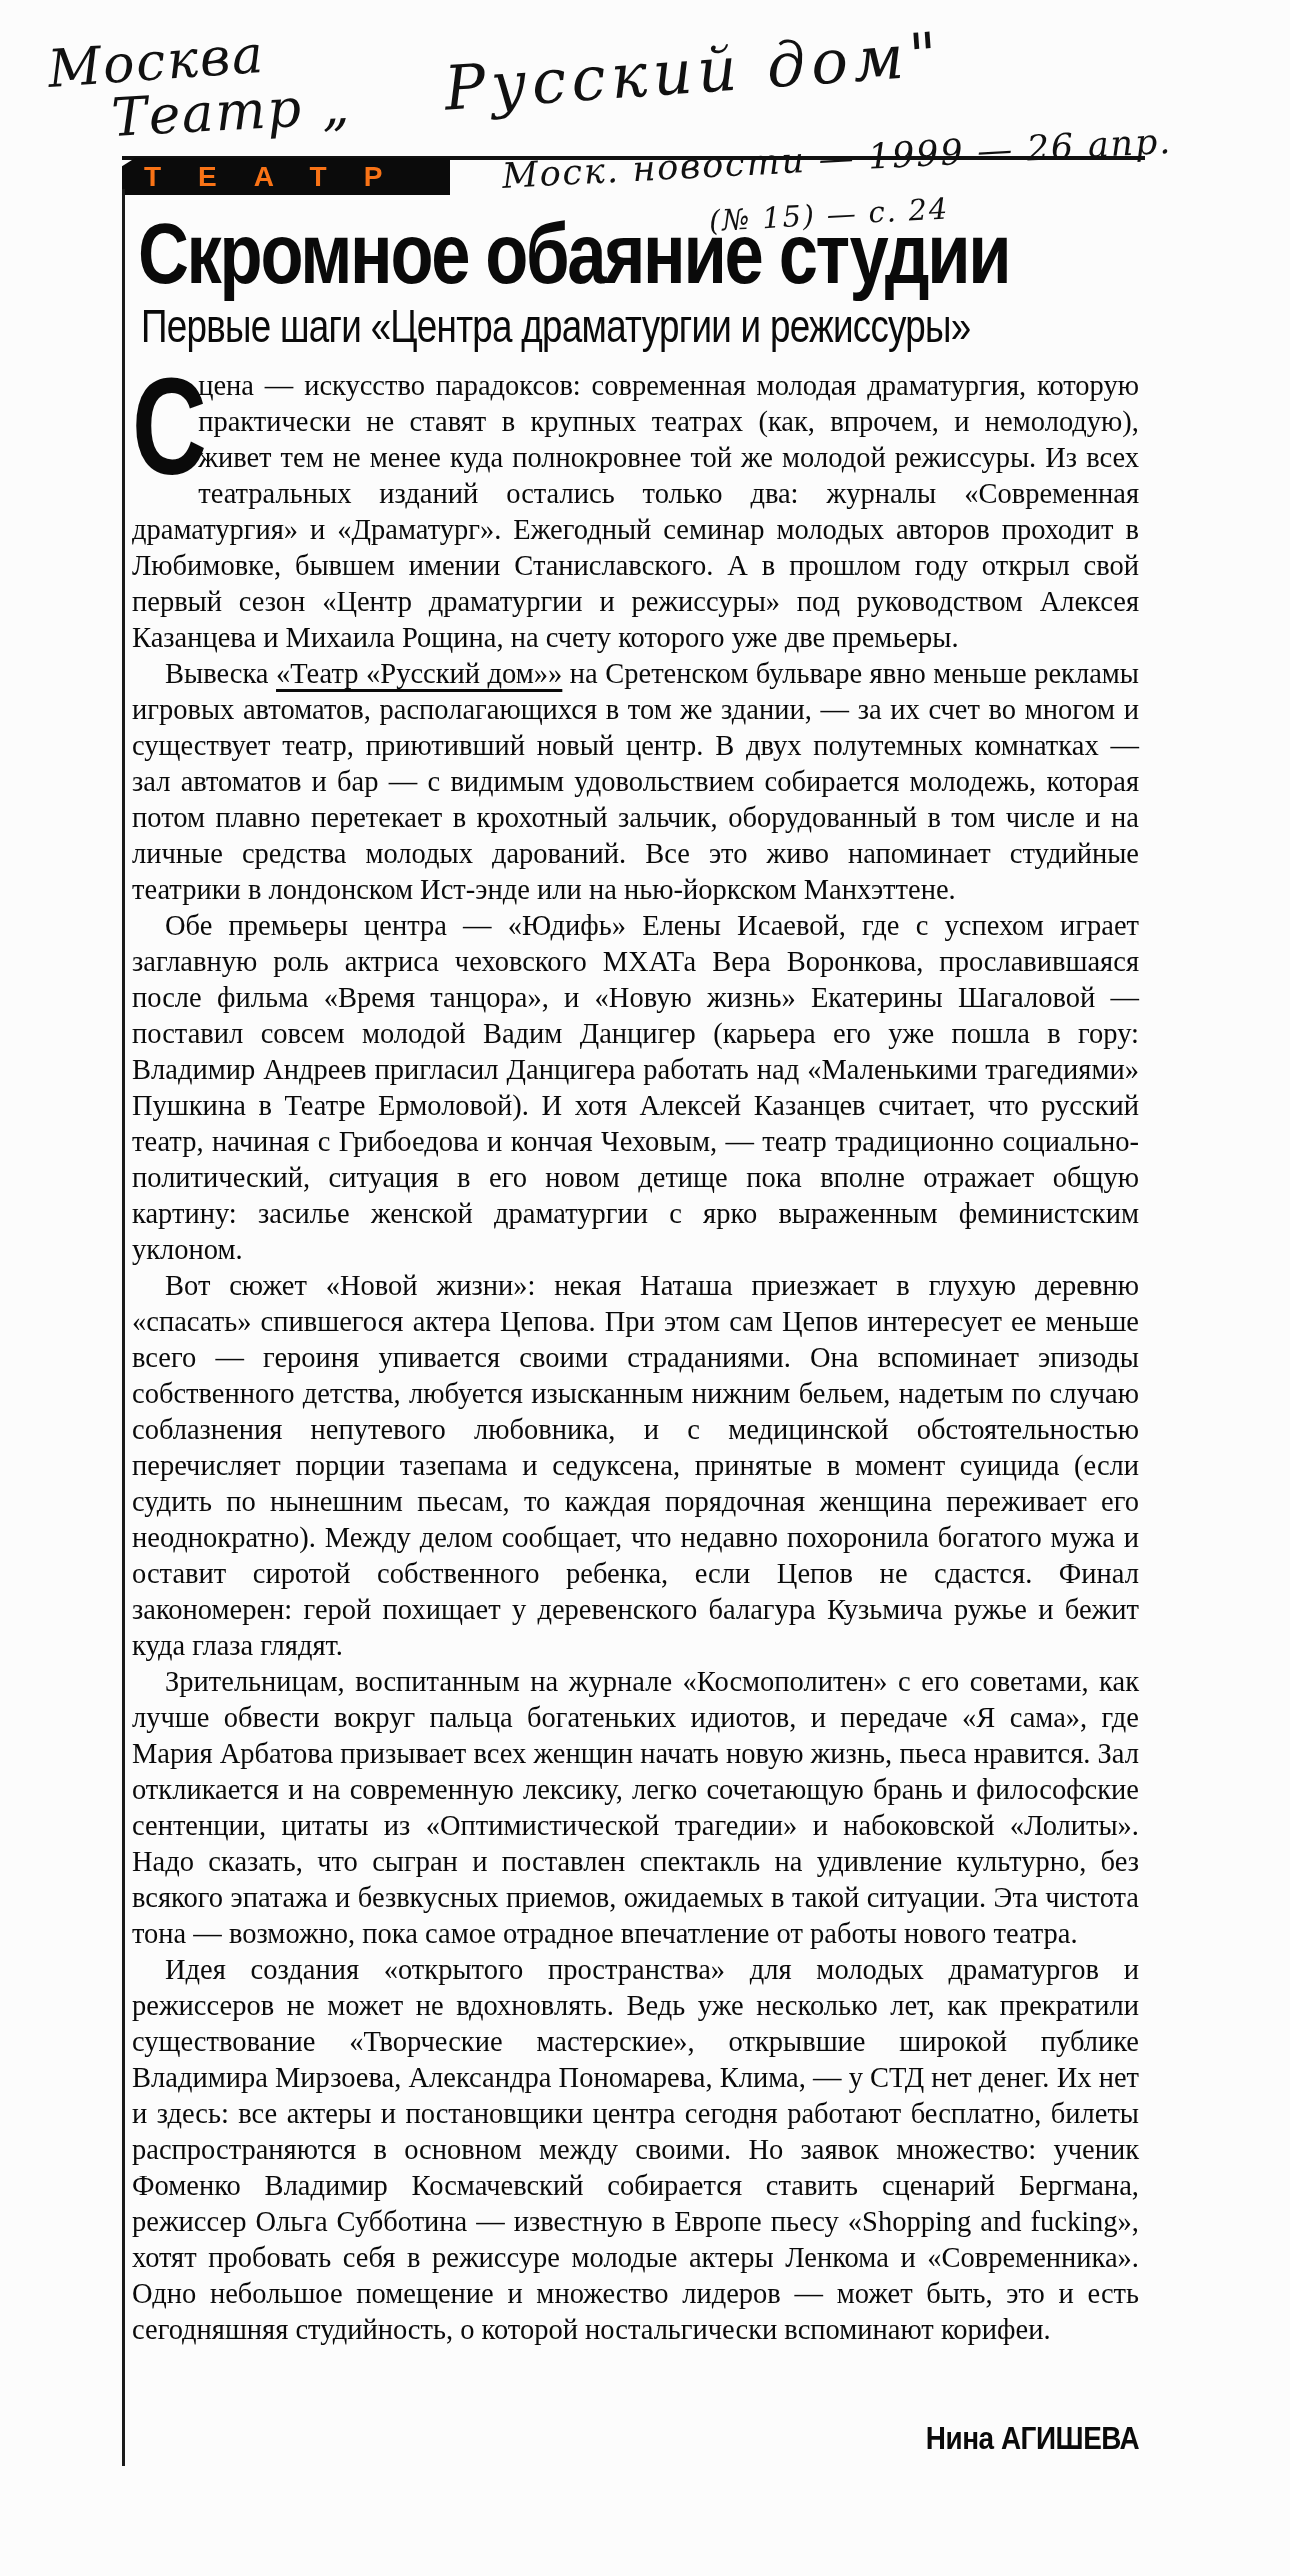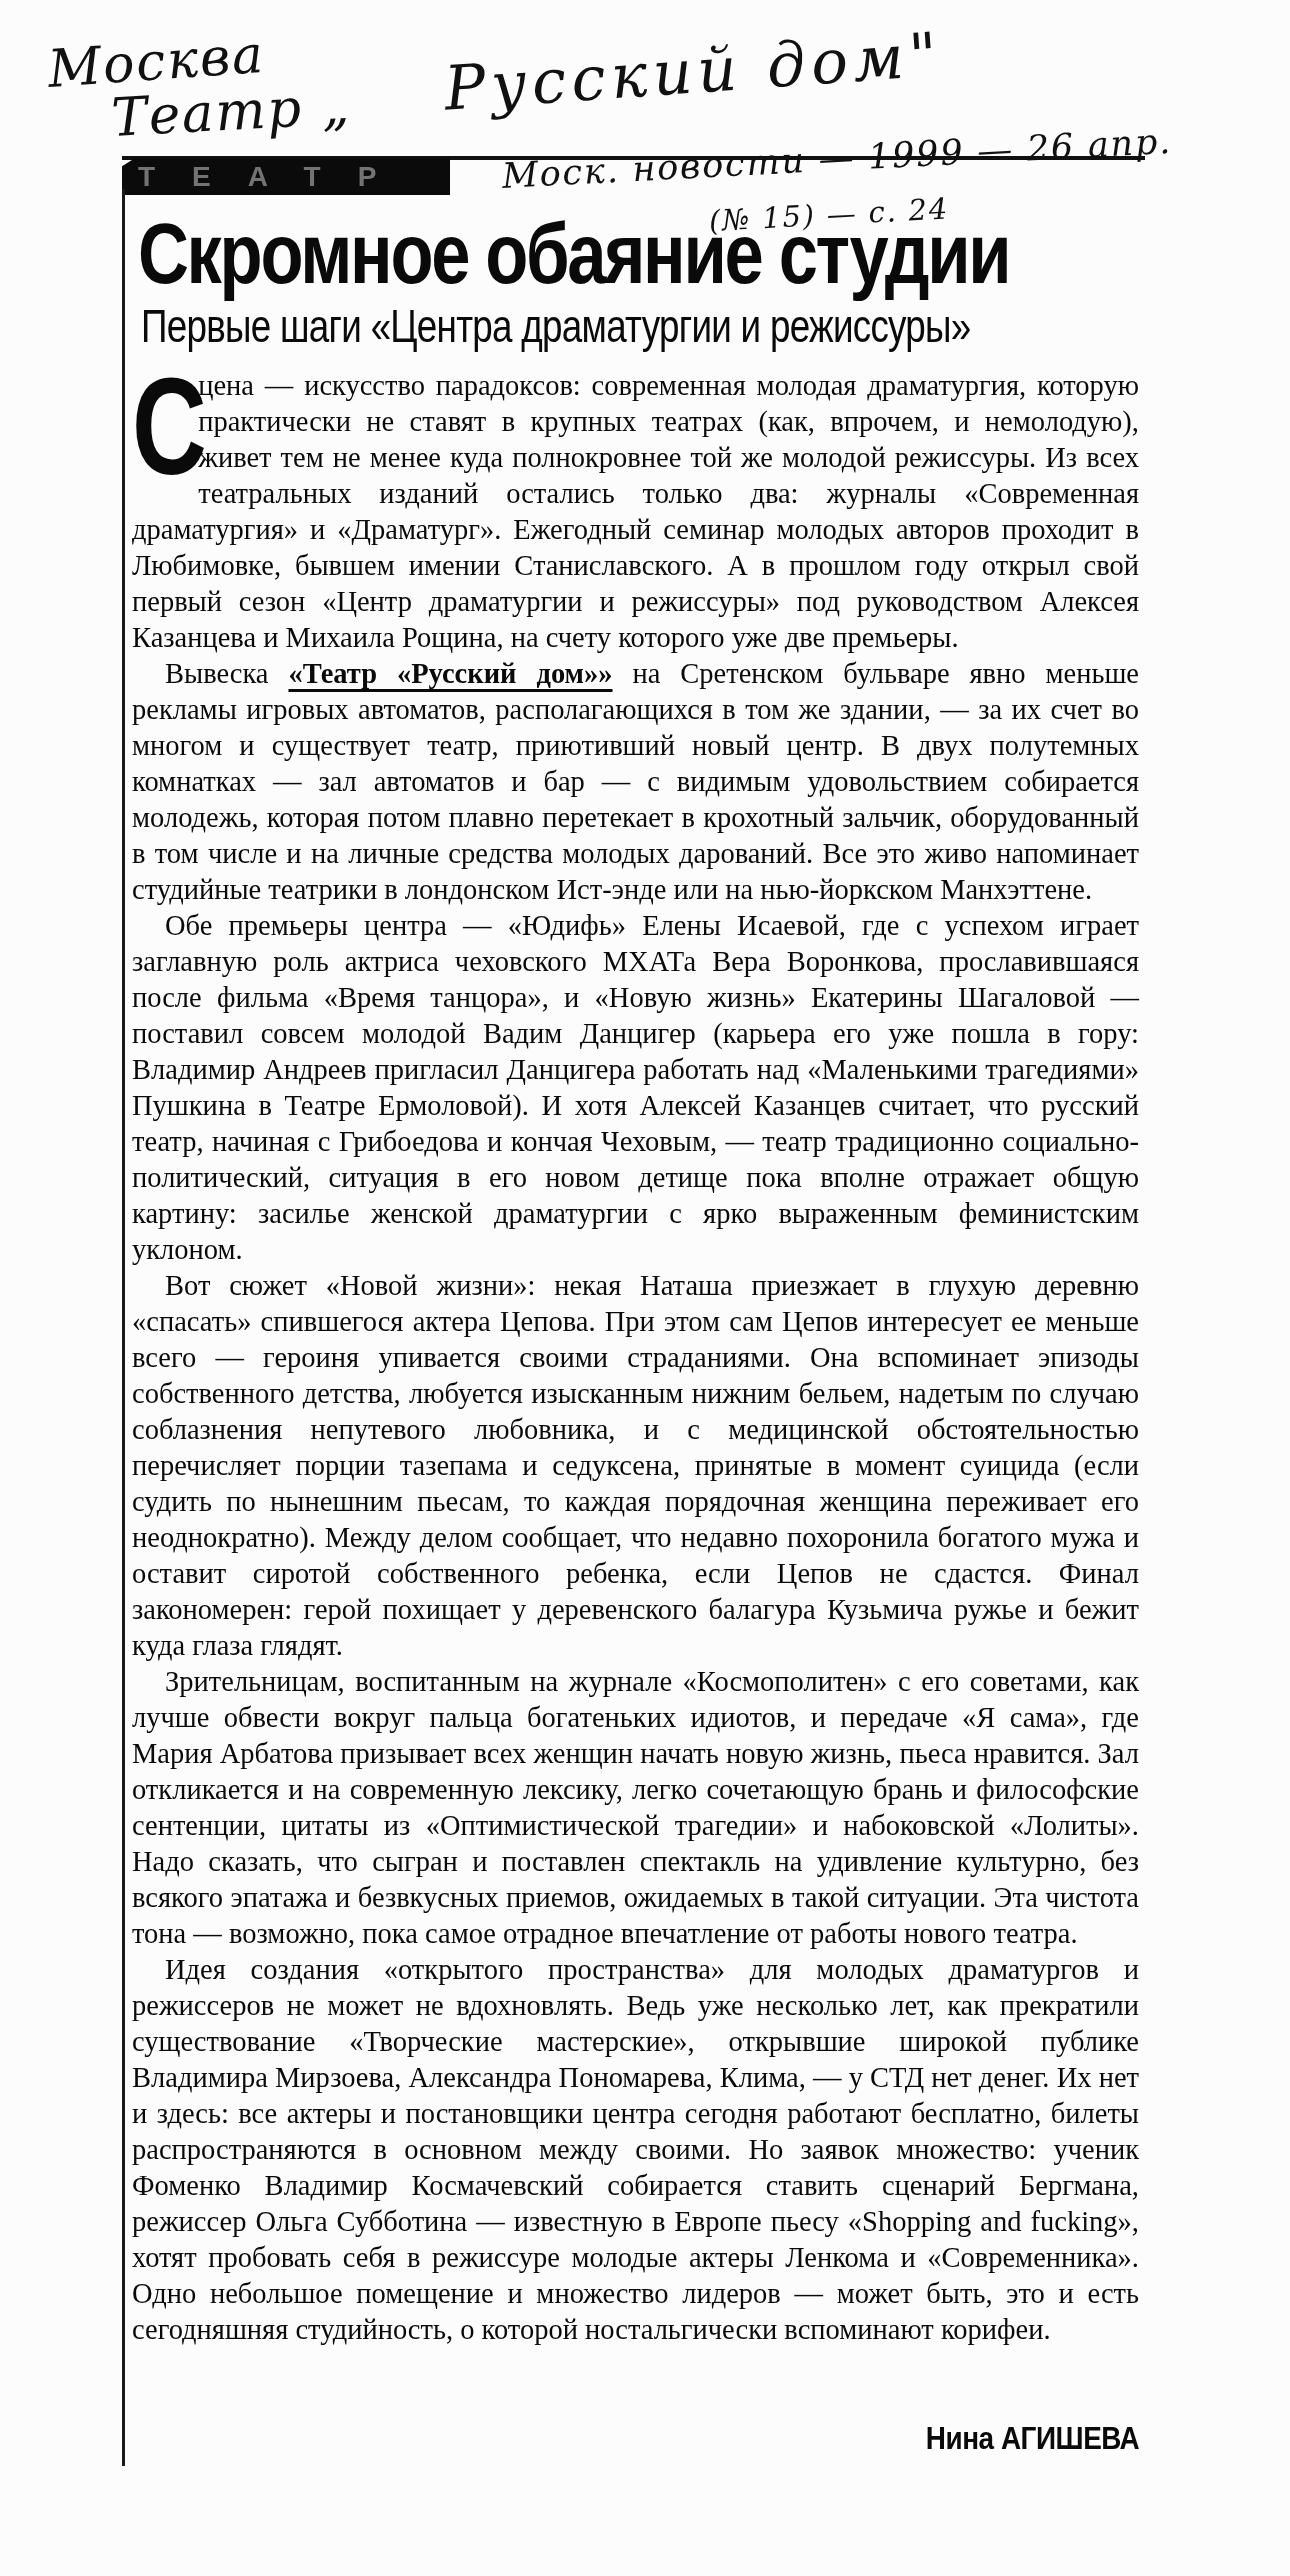--- a/index.html
+++ b/index.html
@@ -8,40 +8,40 @@
   .hand { position: absolute; font-family: "DejaVu Serif", serif; font-style: italic; color: #111;
           letter-spacing: 1.8px; white-space: nowrap; }
   .hand-1 { left: 46px; top: 39px; font-size: 52px; transform: rotate(-4deg); transform-origin: left top; }
   .hand-2 { left: 110px; top: 87px; font-size: 53px; transform: rotate(-3deg); transform-origin: left top; }
   .hand-3 { left: 442px; top: 53px; font-size: 61px; transform: rotate(-4deg); transform-origin: left top; letter-spacing: 5.5px; }
   .hand-4 { left: 501px; top: 156px; font-size: 35px; transform: rotate(-3deg); transform-origin: left top; }
   .hand-5 { left: 708px; top: 204px; font-size: 29px; transform: rotate(-3deg); transform-origin: left top; }
 
   .rule-top { position: absolute; left: 122px; top: 156px; width: 1023px; height: 3.7px; background: #111; }
   .rubric { position: absolute; left: 122px; top: 158px; width: 328px; height: 37px; background: #0b0b0b;
-            color: #737373; font-family: "Liberation Sans", sans-serif; font-weight: bold; font-size: 28px;
-            letter-spacing: 37px; line-height: 37px; padding-left: 16px; box-sizing: border-box;
+            color: #f97316; font-family: "Liberation Sans", sans-serif; font-weight: bold; font-size: 28px;
+            letter-spacing: 37px; line-height: 37px; padding-left: 22px; box-sizing: border-box;
             clip-path: polygon(4% 0, 100% 0, 100% 100%, 0 100%, 0 22%); }
   .left-border { position: absolute; left: 122px; top: 189px; width: 2.8px; height: 2277px; background: #1a1a1a; }
 
   .headline { position: absolute; left: 138px; top: 204px; width: 1021px; font-family: "Liberation Sans", sans-serif;
               font-weight: bold; font-size: 85px; line-height: 99px; letter-spacing: -2.8px; white-space: nowrap;
               transform: scaleX(0.83); transform-origin: left top; }
   .subhead { position: absolute; left: 141px; top: 299px; font-family: "Liberation Sans", sans-serif;
              font-size: 46px; line-height: 55px; letter-spacing: -0.9px; white-space: nowrap;
              transform: scaleX(0.80); transform-origin: left top; }
 
   .body { position: absolute; left: 132px; top: 368px; width: 1007px; font-family: "Liberation Serif", serif;
           font-size: 28.5px; line-height: 36px; text-align: justify; hyphens: manual; }
   .body p { margin: 0; text-indent: 33px; }
   .body p.first { text-indent: 0; }
   .dropcap { float: left; font-family: "Liberation Sans", sans-serif; font-weight: bold; font-size: 138px;
              line-height: 103px; height: 103px; margin: 7.4px 9.2px 0 0; transform: scaleX(0.75); transform-origin: left top;
              width: 57px; }
-  .underline-hand { text-decoration: underline; text-decoration-thickness: 2.8px; text-underline-offset: 5.5px; font-weight: bold; }
+  .underline-hand { text-decoration: underline; text-decoration-thickness: 2.8px; text-underline-offset: 5.5px; }
 
   .byline { position: absolute; right: 152px; top: 2421px; font-family: "Liberation Sans", sans-serif; font-weight: bold;
             font-size: 31px; letter-spacing: -0.5px; transform: scaleX(0.9); transform-origin: right top; }
 </style>
 </head>
 <body>
 
 <div class="hand hand-1">Москва</div>
 <div class="hand hand-2">Театр „</div>
 <div class="hand hand-3">Русский дом"</div>

